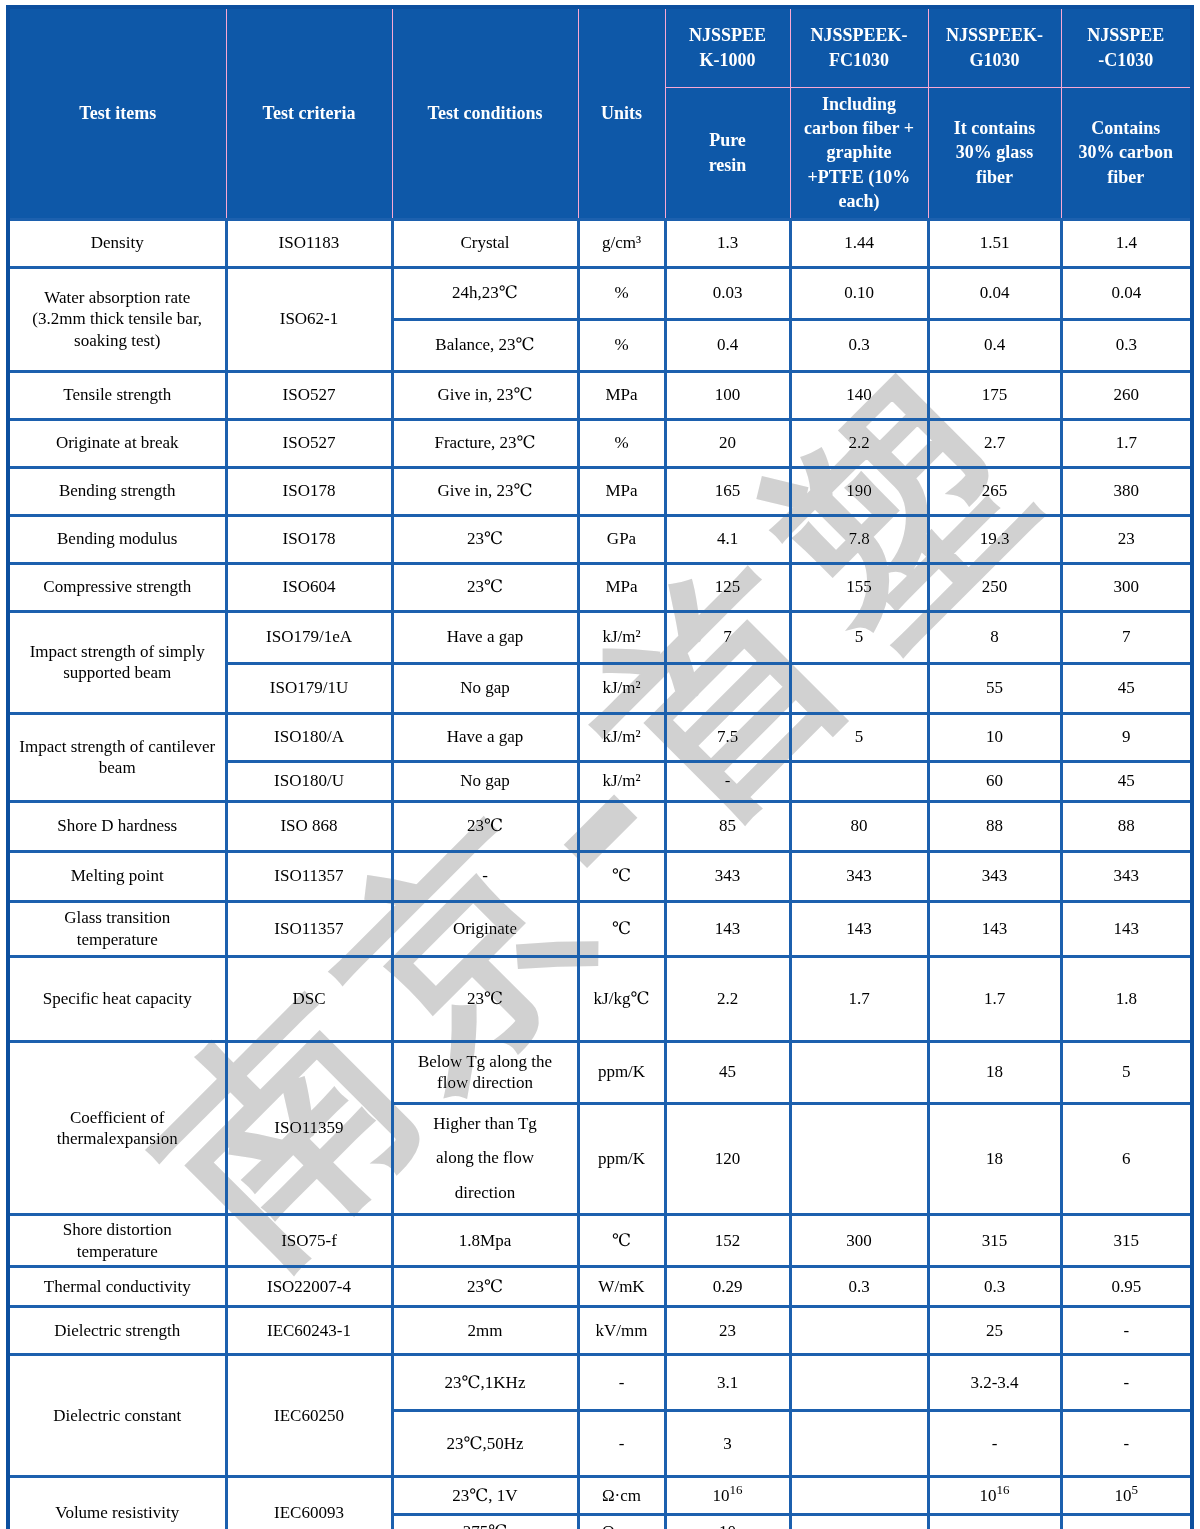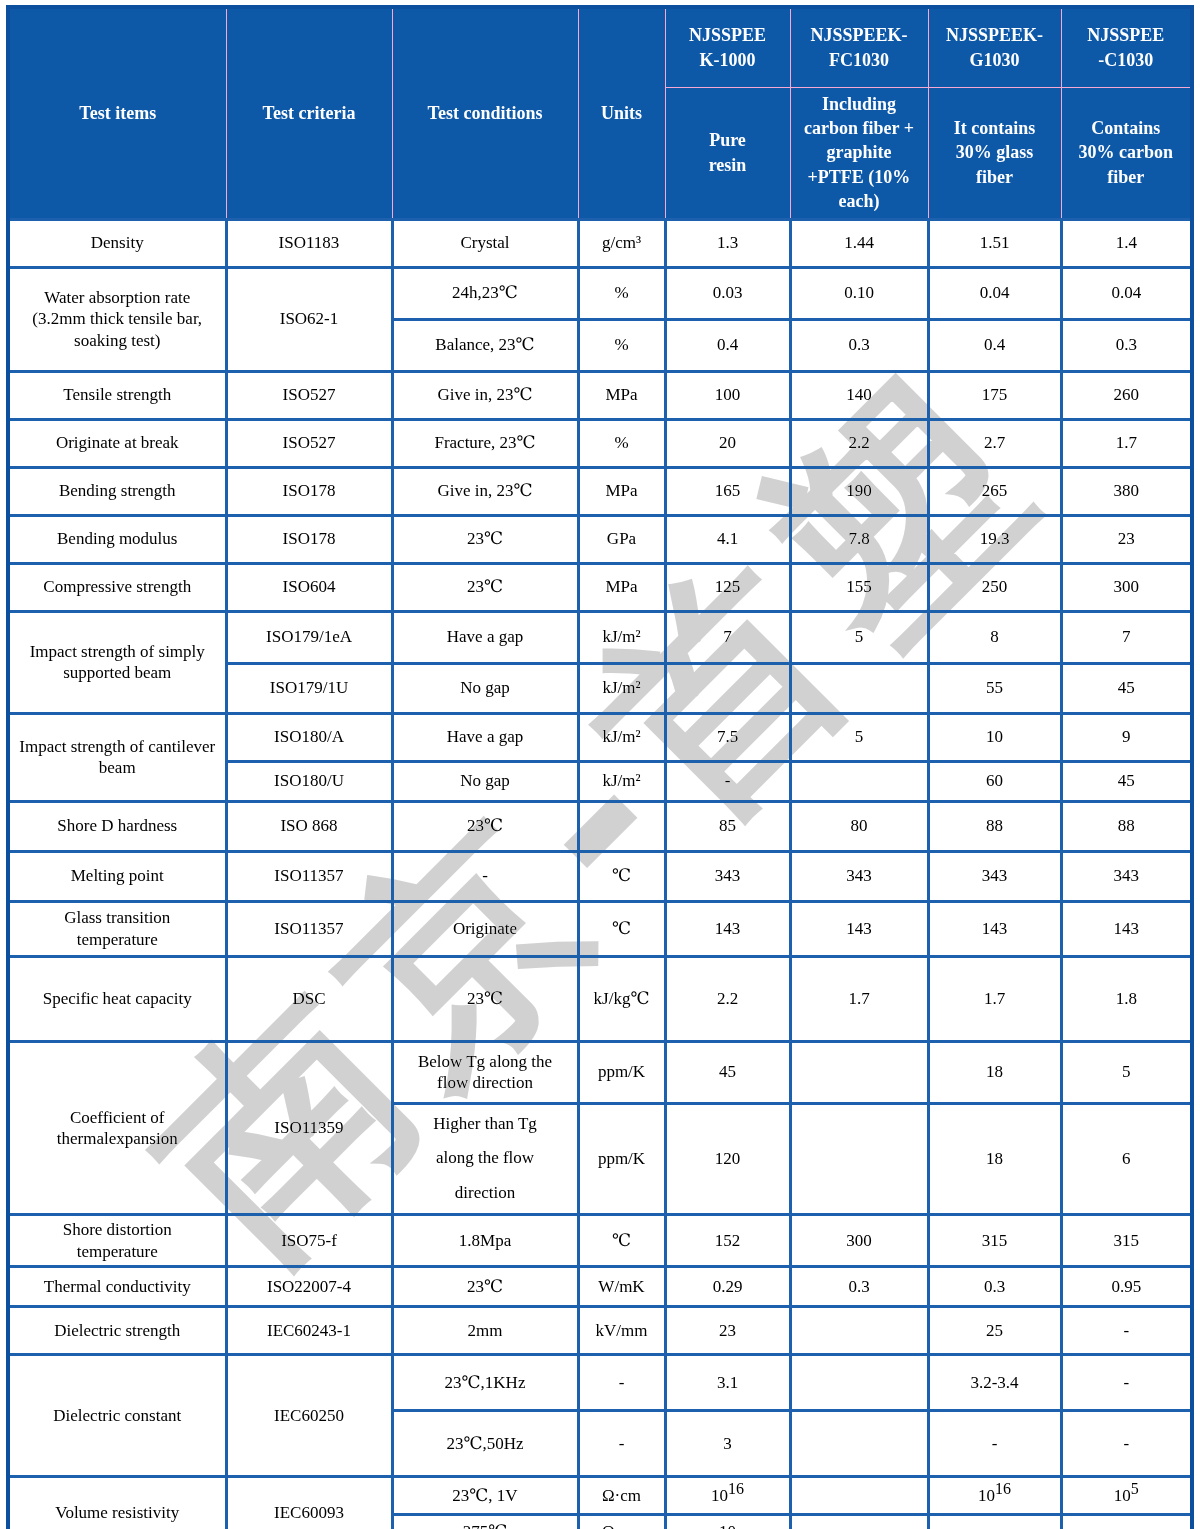--- a/index.html
+++ b/index.html
@@ -35,21 +35,21 @@
     font-size:17px;
     color:#000000;
     text-align:center;
     vertical-align:middle;
     white-space:pre-line;
     line-height:1.25;
     padding:2px;
     background:transparent;
   }
   td.lh2 { line-height:2.05;font-family:Liberation Serif, serif; }
-  sup { font-size:16px; line-height:0; }
+  sup { font-size:13px; line-height:0; }
   .watermark {
     position:absolute;
     left:50%; top:53.5%;
     transform:translate(-50%,-50%) rotate(-45deg);
     font-size:232px;
     letter-spacing:18px;
     color:rgba(172,172,172,0.55);
     mix-blend-mode:darken;
     white-space:nowrap;
     pointer-events:none;

